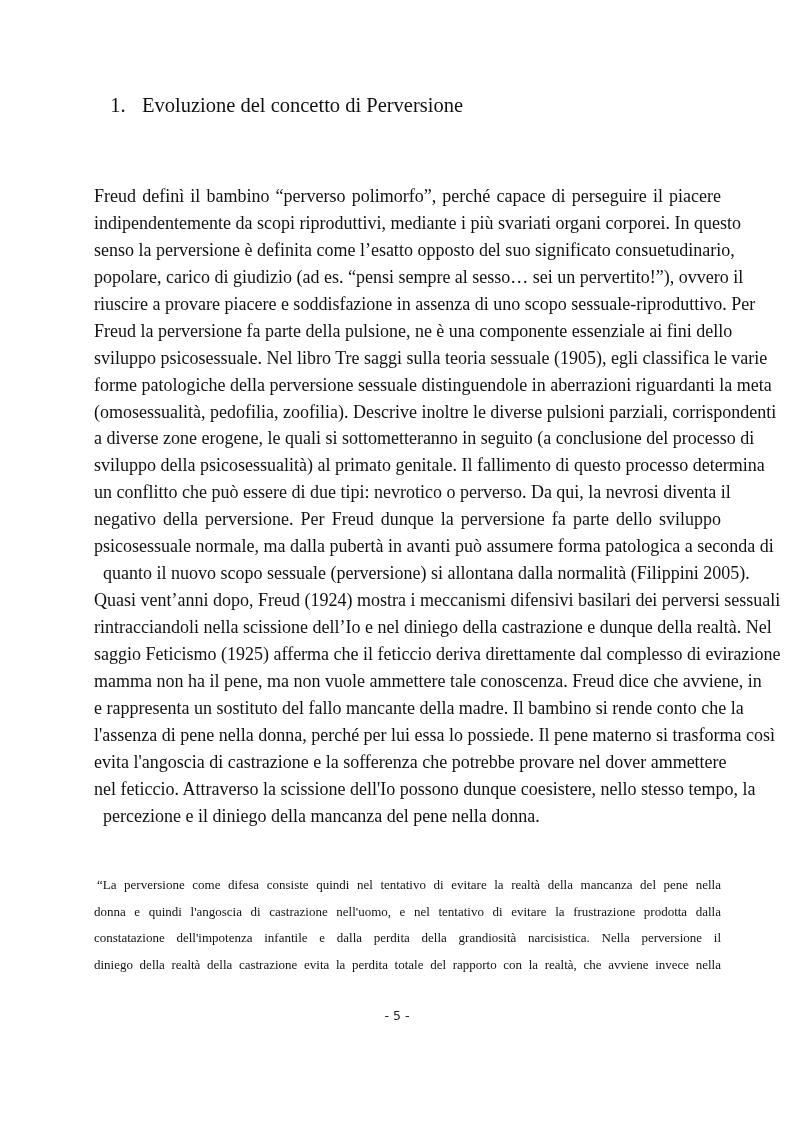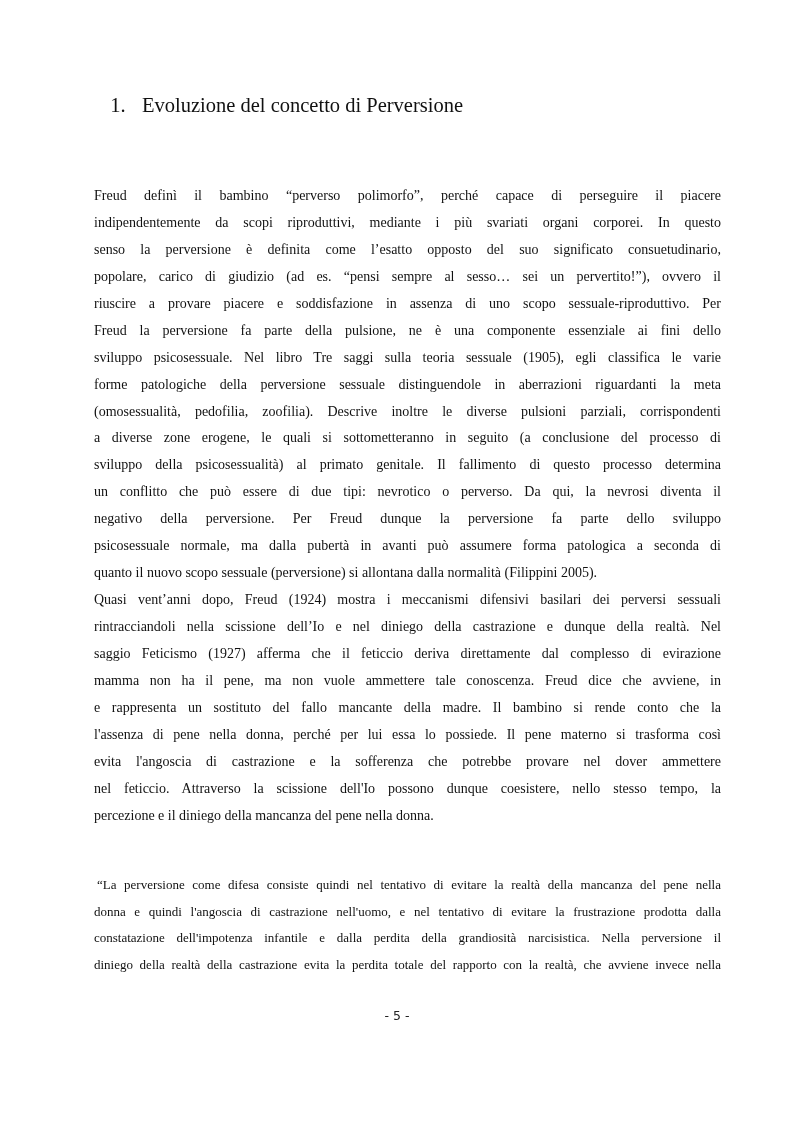--- a/index.html
+++ b/index.html
@@ -2,23 +2,23 @@
 <html><head>
 <meta charset="utf-8">
 <style>
   html, body { margin: 0; padding: 0; background: #ffffff; }
   body { width: 794px; height: 1123px; position: relative; overflow: hidden;
          font-family: "Liberation Serif", serif; color: #111111; }
   .page { position: absolute; left: 0; top: 0; width: 794px; height: 1123px; }
   .heading { position: absolute; left: 94px; top: 94px; font-size: 20.5px; white-space: nowrap; text-align: center; }
   .heading .num { display: inline-block; width: 48px; }
   .body-lines { position: absolute; left: 94px; top: 183px; width: 627px; }
-  .line { height: 26.95px; line-height: 26.95px; font-size: 14px; white-space: nowrap;
+  .line { height: 26.95px; line-height: 26.95px; font-size: 18px; white-space: nowrap;
           text-align: justify; text-align-last: justify; overflow: visible; }
-  .line.last { text-align-last: left; }
+  .line.last { text-align-last: left; margin-left: 9px; }
   .quote-lines { position: absolute; left: 94px; top: 872px; width: 627px; }
   .qline { height: 26.6px; line-height: 26.6px; font-size: 13px; white-space: nowrap;
            text-align: justify; text-align-last: justify; }
   .qline.first { text-indent: 3px; }
   em { font-style: italic; }
   .page-number { position: absolute; left: 0; width: 794px; top: 1008px; text-align: center;
                  font-family: "DejaVu Sans", sans-serif; font-size: 12.5px; color: #222; }
 </style>
 </head>
 <body>
@@ -42,21 +42,21 @@
     <div class="line">(omosessualità, pedofilia, zoofilia). Descrive inoltre le diverse pulsioni parziali, corrispondenti</div>
     <div class="line">a diverse zone erogene, le quali si sottometteranno in seguito (a conclusione del processo di</div>
     <div class="line">sviluppo della psicosessualità) al primato genitale. Il fallimento di questo processo determina</div>
     <div class="line">un conflitto che può essere di due tipi:  nevrotico o perverso. Da qui, la nevrosi diventa il</div>
     <div class="line">negativo della perversione. Per Freud dunque la perversione fa parte dello sviluppo</div>
     <div class="line">psicosessuale normale, ma dalla pubertà in avanti può assumere forma patologica a seconda di</div>
     <div class="line last">quanto il nuovo scopo sessuale (perversione) si allontana dalla normalità (Filippini 2005).</div>
 
     <div class="line">Quasi vent’anni dopo, Freud (1924) mostra i meccanismi difensivi basilari dei perversi sessuali</div>
     <div class="line">rintracciandoli nella scissione dell’Io e nel diniego della castrazione e dunque della realtà. Nel</div>
-    <div class="line">saggio Feticismo (1927) afferma che il feticcio deriva direttamente dal complesso di evirazione</div>
+    <div class="line">saggio Feticismo (1925) afferma che il feticcio deriva direttamente dal complesso di evirazione</div>
     <div class="line">mamma non ha il pene, ma non vuole ammettere tale conoscenza. Freud dice che avviene, in</div>
     <div class="line">e rappresenta un sostituto del fallo mancante della madre. Il bambino si rende conto che la</div>
     <div class="line">l'assenza di pene nella donna, perché per lui essa lo possiede. Il pene materno si trasforma così</div>
     <div class="line">evita l'angoscia di castrazione e la sofferenza che potrebbe provare nel dover ammettere</div>
     <div class="line">nel feticcio. Attraverso la scissione dell'Io possono dunque coesistere, nello stesso tempo, la</div>
     <div class="line last">percezione e il diniego della mancanza del pene nella donna.</div>
   </div>
 
   <div class="quote-lines">
     <div class="qline first">“La perversione come difesa consiste quindi nel tentativo di evitare la realtà della mancanza del pene nella</div>

